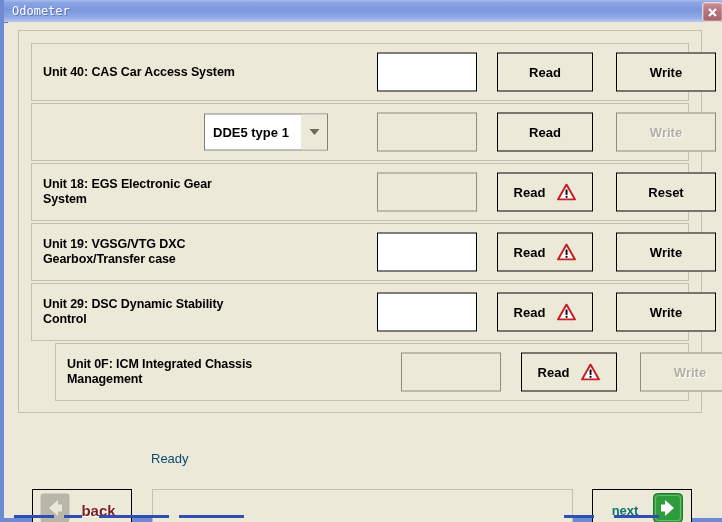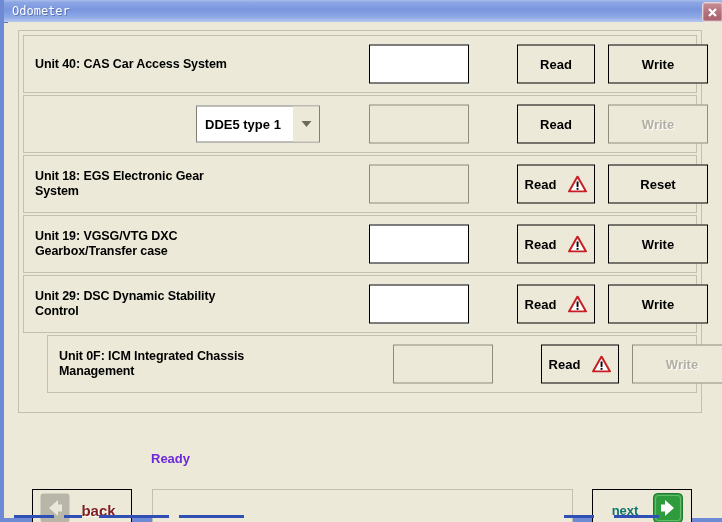--- a/index.html
+++ b/index.html
@@ -42,21 +42,21 @@
   #client{
     position:absolute;left:4px;top:22px;width:714px;height:496px;
     background:#ece9d8;
   }
   
   #units-panel{
     position:absolute;left:10px;top:8px;width:684px;height:383px;
     box-sizing:border-box;
     border:1px solid #c3c1ad;
     background:#ece9d8;
-    padding:4px;
+    padding:12px;
   }
   .unit-row{
     position:relative;
     box-sizing:border-box;
     border:1px solid #c3c1ad;
     background:#ece9d8;
     height:58px;
     margin-bottom:2px;
     display:flex;align-items:center;
   }
@@ -106,28 +106,28 @@
     display:flex;align-items:center;justify-content:center;
     font-size:13px;font-weight:bold;color:#000;
     cursor:pointer;
   }
   .btn.disabled{
     border:1px solid #8e8c7e;
     color:#b2b0a3;
     text-shadow:1px 1px 0 #ffffff;
     cursor:default;
   }
-  .btn-read{left:493px;width:78px;}
+  .btn-read{left:465px;width:96px;}
   .btn-act{left:584px;width:100px;}
   .btn-read .lbl{}
   .warn-icon{margin-left:12px;display:flex;align-items:center;}
   
   #status-text{
     position:absolute;left:143px;top:429px;
-    font-size:13px;font-weight:bold;color:#6d28d9;
+    font-size:13px;font-weight:normal;color:#0c4a6e;
   }
   #back-btn{
     position:absolute;left:24px;top:467px;width:100px;height:42px;
     box-sizing:border-box;
     border:1px solid #000000;background:#ece9d8;
     display:flex;align-items:center;
     cursor:default;
   }
   #back-btn .navicon{margin-left:7px;}
   #back-btn .lbl{

